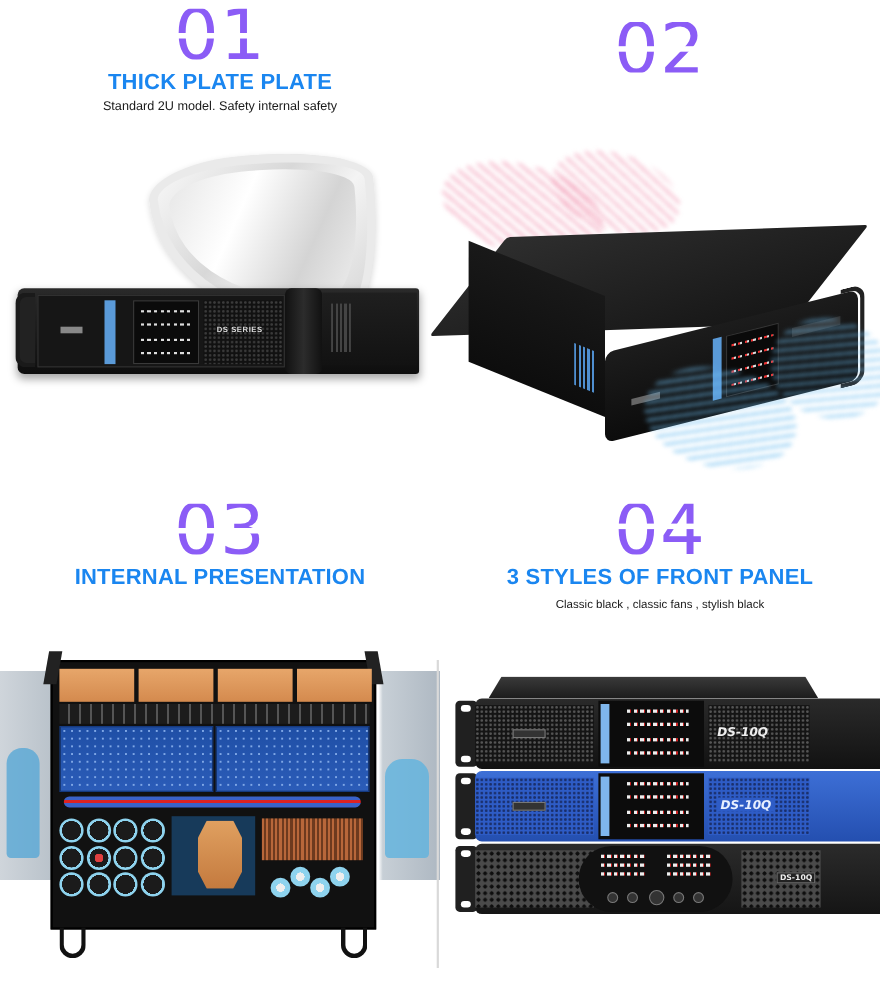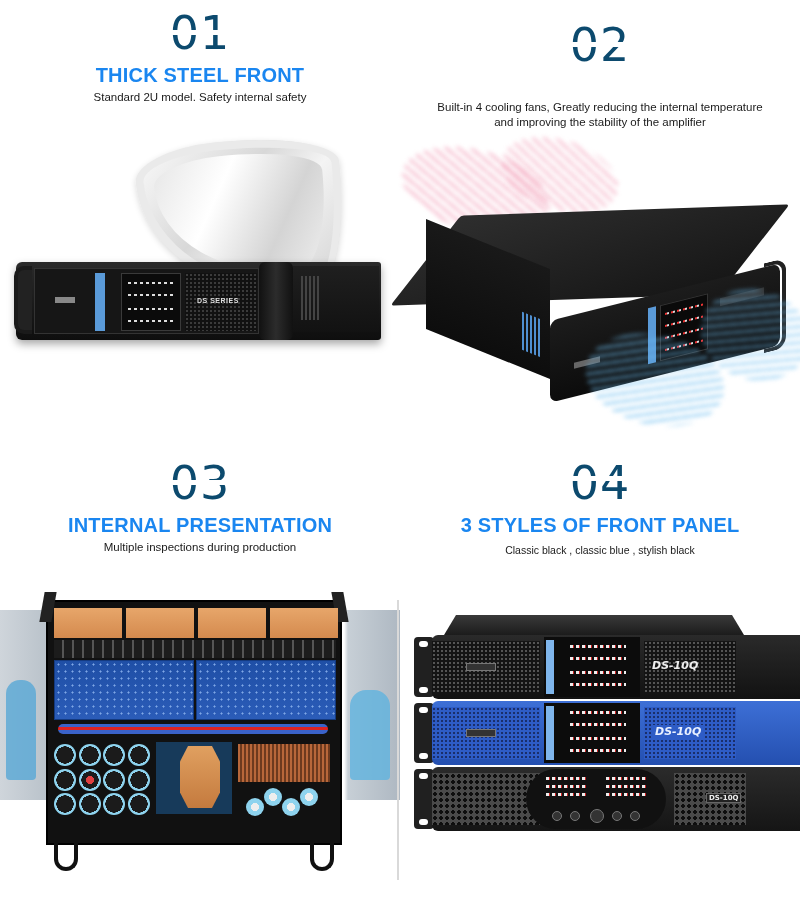--- a/index.html
+++ b/index.html
@@ -8,22 +8,22 @@
 
   .panel { position: absolute; width: 400px; }
   .p1 { left: 0; top: 0; height: 450px; }
   .p2 { left: 400px; top: 0; height: 450px; }
   .p3 { left: 0; top: 450px; height: 455px; }
   .p4 { left: 400px; top: 450px; height: 455px; }
 
   .num {
     position: absolute; left: 0; right: 0; text-align: center;
     font-family: "DejaVu Sans", sans-serif; font-weight: normal;
-    font-size: 46px; line-height: 54px; letter-spacing: 1px;
-    color: #0c4a6e;
+    font-size: 64px; line-height: 54px; letter-spacing: 1px;
+    color: #8b5cf6;
   }
   .num-wrap { position: absolute; left: 0; right: 0; height: 46px; overflow: hidden; }
   .num-gap { position: absolute; left: 0; right: 0; top: 22px; height: 5px; background: #fff; }
 
   .title {
     position: absolute; left: 0; right: 0; text-align: center;
     font-weight: bold; font-size: 20px; color: #1a86f0; letter-spacing: 0.2px;
   }
   .sub {
     position: absolute; left: 0; right: 0; text-align: center;
@@ -147,21 +147,21 @@
   .divider { position:absolute; left:397px; top:600px; width:2px; height:280px; background:#d9d9d9; }
 </style>
 </head>
 <body>
 
 <section class="panel p1">
   <div class="num-wrap" style="top:8px;">
     <div class="num" style="top:-2px;">01</div>
     <div class="num-gap"></div>
   </div>
-  <h2 class="title" style="top:64px;">THICK STEEL FRONT</h2>
+  <h2 class="title" style="top:64px;">THICK PLATE PLATE</h2>
   <p class="sub" style="top:90px;">Standard 2U model. Safety internal safety</p>
 
   <div>
     <div class="shield">
         <div class="shield-inner"></div>
       </div>
     <div class="amp1">
       <div class="handle"></div>
       <div class="front">
         <div class="logo"></div>
@@ -181,22 +181,20 @@
         </div>
     </div>
   </div>
 </section>
 
 <section class="panel p2">
   <div class="num-wrap" style="top:20px;">
     <div class="num" style="top:-2px;">02</div>
     <div class="num-gap"></div>
   </div>
-  <p class="sub" style="top:100px;">Built-in 4 cooling fans, Greatly reducing the internal temperature</p>
-  <p class="sub" style="top:115px;">and improving the stability of the amplifier</p>
 
   <div>
     <div class="air pink1"></div>
     <div class="air pink2"></div>
     <div class="amp2-top"></div>
     <div class="amp2-side">
         <div class="v"></div>
       </div>
     <div class="amp2-front">
       <div class="logo"></div>
@@ -214,21 +212,20 @@
     <div class="air blue2"></div>
   </div>
 </section>
 
 <section class="panel p3">
   <div class="num-wrap" style="top:8px;">
     <div class="num" style="top:-2px;">03</div>
     <div class="num-gap"></div>
   </div>
   <h2 class="title" style="top:64px;">INTERNAL PRESENTATION</h2>
-  <p class="sub" style="top:90px;">Multiple inspections during production</p>
 
   <div>
     <div class="factory">
       <div class="person1"></div>
       <div class="person2"></div>
     </div>
     <div class="chassis">
       <div class="wallL"></div>
         <div class="wallR"></div>
       <div class="heatsink" style="left:6px"></div>
@@ -269,21 +266,21 @@
 </section>
 
 <div class="divider"></div>
 
 <section class="panel p4">
   <div class="num-wrap" style="top:8px;">
     <div class="num" style="top:-2px;">04</div>
     <div class="num-gap" style="top:18px;"></div>
   </div>
   <h2 class="title" style="top:64px;">3 STYLES OF FRONT PANEL</h2>
-  <p class="sub" style="top:93px; font-size:10.5px;">Classic black , classic blue , stylish black</p>
+  <p class="sub" style="top:93px; font-size:10.5px;">Classic black , classic fans , stylish black</p>
 
   <div class="stack">
     <div class="lid"></div>
 
     <div class="unit black" style="top:20px;">
       <div class="ear l"></div>
         <div class="ear r"></div>
       <div class="body"></div>
       <div class="grilleL"></div>
       <div class="brand"></div>

